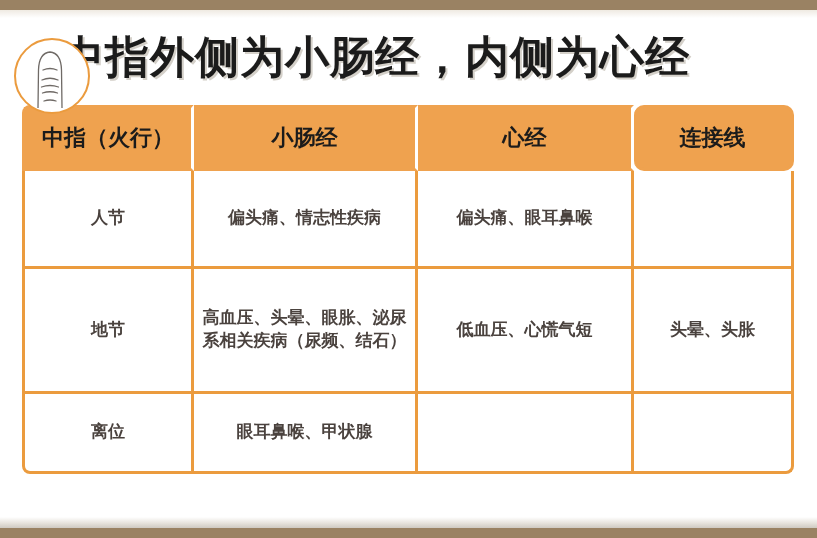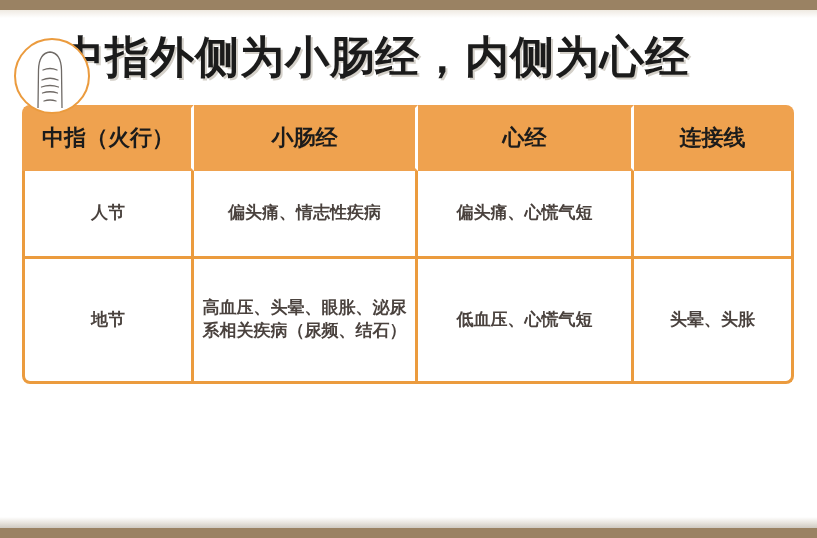--- a/index.html
+++ b/index.html
@@ -120,39 +120,40 @@
   }
   #data-table thead th:last-child {
     border-right-color: #efa24f;
   }
   #data-table thead th:first-child {
     border-top-left-radius: 8px;
     border-left-color: #efa24f;
   }
   #data-table thead th:last-child {
     border-top-right-radius: 8px;
+    border-radius: 10px;
   }
   #data-table tbody tr:last-child td:first-child {
     border-bottom-left-radius: 8px;
   }
   #data-table tbody tr:last-child td:last-child {
     border-bottom-right-radius: 8px;
   }
   .col-label { width: 172px; }
   .col-b { width: 224px; }
   .col-c { width: 216px; }
   .col-d { width: 160px; }
 
   .row-label {
     font-size: 23px;
     font-weight: bold;
     color: #1b1b1b;
   }
   .r1 td { height: 72px; }
-  .r2 td { height: 88px; }
+  .r2 td { height: 98px; }
   .r3 td { height: 125px; }
   .r4 td { height: 80px; }
 </style>
 </head>
 <body>
 
 <div id="top-bar"></div>
 <div id="top-sheen"></div>
 
 <div id="title-wrap">
@@ -184,26 +185,32 @@
       <th>中指（火行）</th>
       <th>小肠经</th>
       <th>心经</th>
       <th>连接线</th>
     </tr>
   </thead>
   <tbody>
     <tr class="r2">
       <td class="row-label">人节</td>
       <td>偏头痛、情志性疾病</td>
-      <td>偏头痛、心慌气短</td>
+      <td>偏头痛、眼耳鼻喉</td>
       <td></td>
     </tr>
     <tr class="r3">
       <td class="row-label">地节</td>
       <td>高血压、头晕、眼胀、泌尿系相关疾病（尿频、结石）</td>
       <td>低血压、心慌气短</td>
       <td>头晕、头胀</td>
     </tr>
+    <tr class="r4">
+      <td class="row-label">离位</td>
+      <td>眼耳鼻喉、甲状腺</td>
+      <td></td>
+      <td></td>
+    </tr>
   </tbody>
 </table>
 
 <div id="bottom-sheen"></div>
 <div id="bottom-bar"></div>
 
 </body></html>

